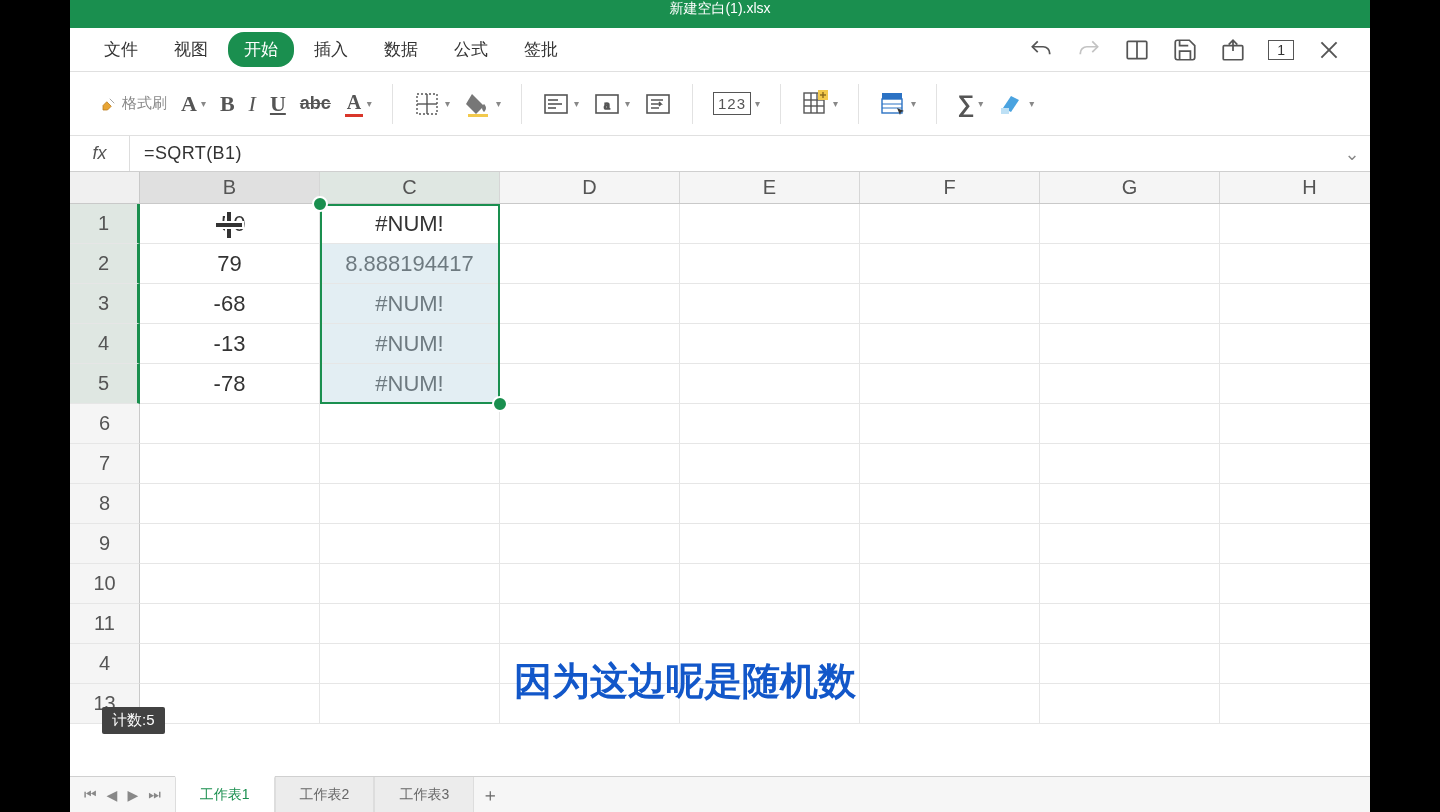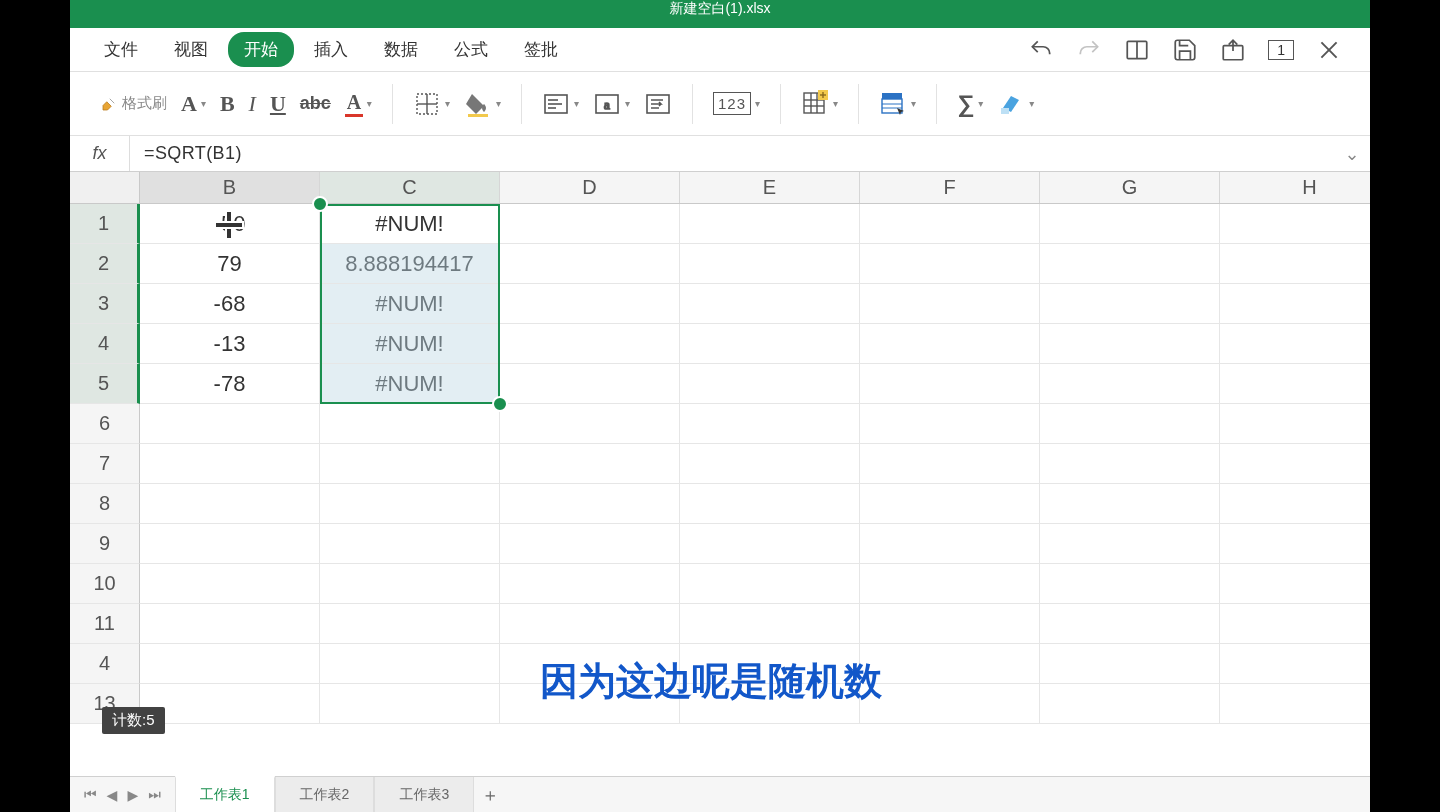--- a/index.html
+++ b/index.html
@@ -419,21 +419,21 @@
           <div class="cell"></div>
           <div class="cell"></div>
         </div>
 
       <div class="selection-border" style="left:180px;top:0;width:180px;height:200px"></div>
       <div class="handle" style="left:172px;top:-8px"></div>
       <div class="handle" style="left:352px;top:192px"></div>
 
       <div class="cursor-plus" style="left:74px;top:6px"></div>
 
-      <div class="subtitle" style="left:400px;top:452px">因为这边呢是随机数</div>
+      <div class="subtitle" style="left:374px;top:452px">因为这边呢是随机数</div>
     </div>
 
     <div class="status-tooltip">计数:5</div>
   </div>
 
   <div class="sheetbar">
     <div class="nav-btns">
       <span>⏮</span>
       <span>◀</span>
       <span>▶</span>

